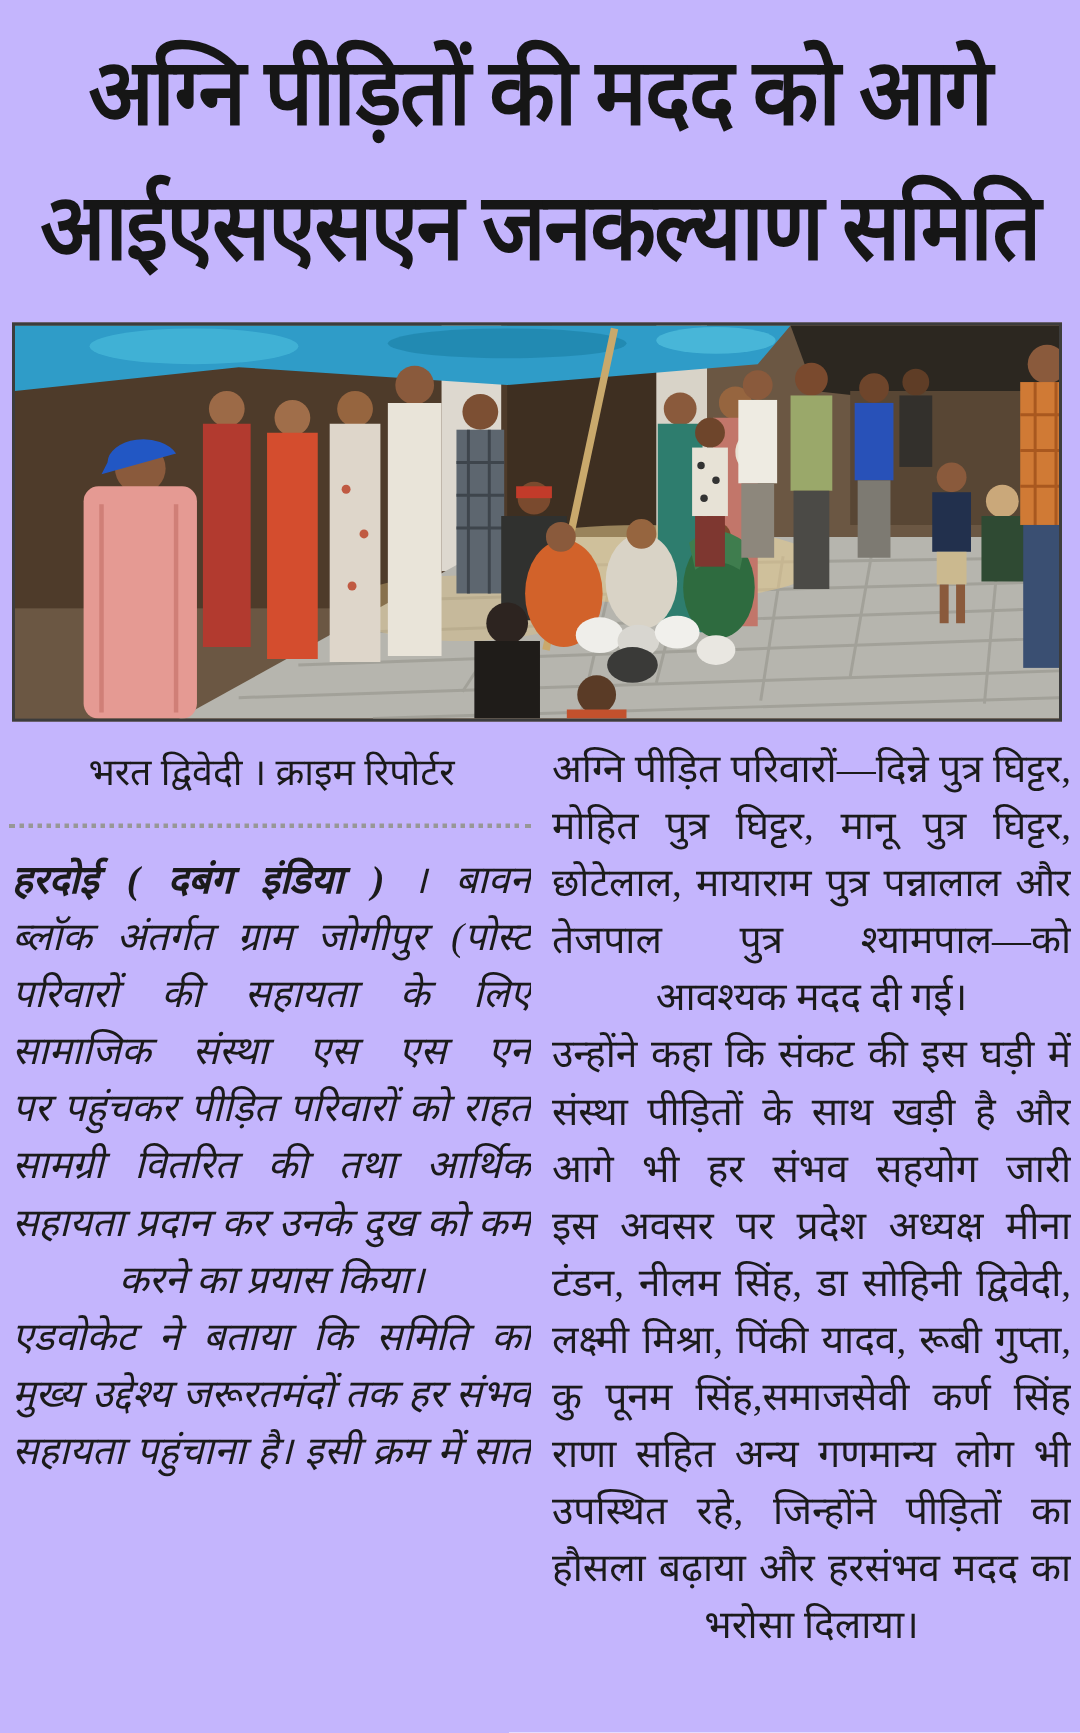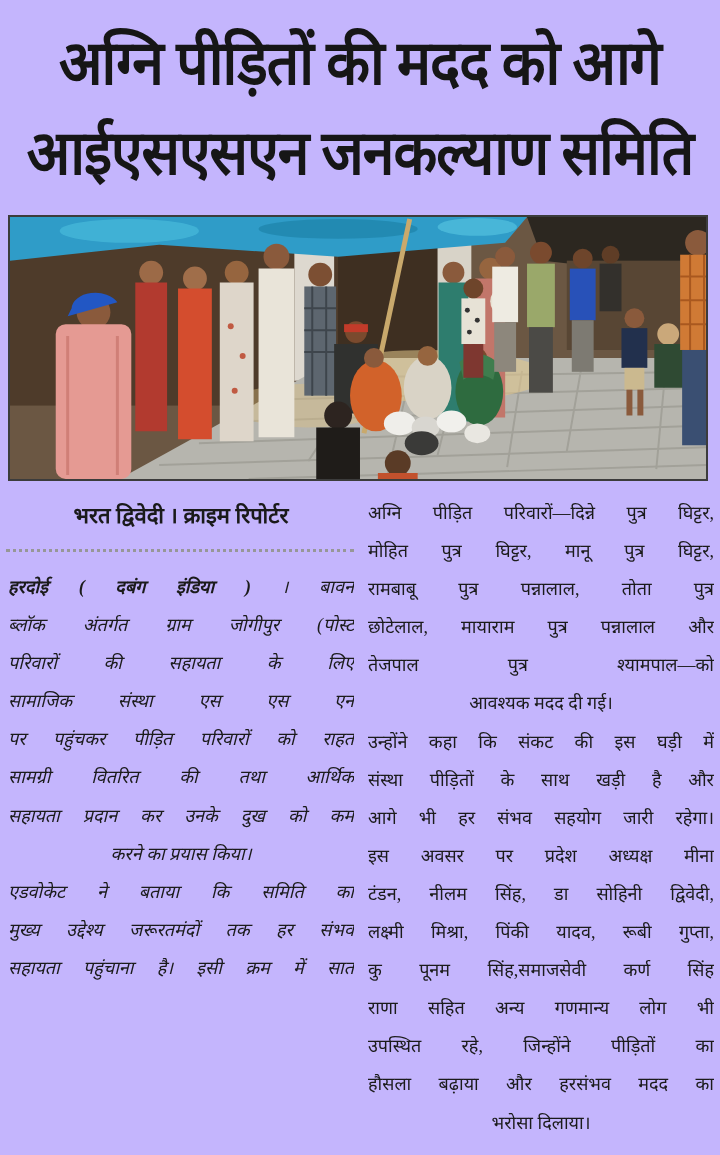--- a/index.html
+++ b/index.html
@@ -20,30 +20,30 @@
   }
   
   .photo-frame{
     position:absolute;left:8px;top:215px;width:700px;height:266px;
     border:2px solid #3c3c3c;background:#6b5743;box-sizing:border-box;
   }
   .photo-frame svg{display:block;width:100%;height:100%;}
   
   .byline{
     position:absolute;left:8px;top:498px;width:346px;height:38px;
-    text-align:center;font-weight:700;font-size:22px;line-height:36px;color:#1a1a1a;
+    text-align:center;font-weight:400;font-size:25px;line-height:36px;color:#1a1a1a;
   }
   .dotted-rule{
     position:absolute;left:6px;top:549px;width:348px;height:0;
     border-top:3px dotted #979797;
   }
   
   .col{
     position:absolute;width:346px;
-    font-size:18px;color:#1b1b1b;
+    font-size:26px;color:#1b1b1b;
   }
   .col-left{left:8px;top:568px;font-style:italic;}
   .col-right{left:368px;top:494px;}
   .bodyline{
     height:38.1px;line-height:38px;overflow:hidden;
     text-align:center;white-space:normal;
   }
   .bodyline.just{text-align:justify;text-align-last:justify;}
   .bodyline .b{font-weight:700;}
 </style>
@@ -199,21 +199,20 @@
       <div class="bodyline just">सामग्री वितरित की तथा आर्थिक</div>
       <div class="bodyline just">सहायता प्रदान कर उनके दुख को कम</div>
       <div class="bodyline">करने का प्रयास किया।</div>
       <div class="bodyline just">एडवोकेट ने बताया कि समिति का</div>
       <div class="bodyline just">मुख्य उद्देश्य जरूरतमंदों तक हर संभव</div>
       <div class="bodyline just">सहायता पहुंचाना है। इसी क्रम में सात</div>
     </div>
   <div class="col col-right" id="col-right">
       <div class="bodyline just">अग्नि पीड़ित परिवारों—दिन्ने पुत्र घिट्टर,</div>
       <div class="bodyline just">मोहित पुत्र घिट्टर, मानू पुत्र घिट्टर,</div>
-      <div class="bodyline just">रामबाबू पुत्र पन्नालाल, तोता पुत्र</div>
       <div class="bodyline just">छोटेलाल, मायाराम पुत्र पन्नालाल और</div>
       <div class="bodyline just">तेजपाल पुत्र श्यामपाल—को</div>
       <div class="bodyline">आवश्यक मदद दी गई।</div>
       <div class="bodyline just">उन्होंने कहा कि संकट की इस घड़ी में</div>
       <div class="bodyline just">संस्था पीड़ितों के साथ खड़ी है और</div>
       <div class="bodyline just">आगे भी हर संभव सहयोग जारी रहेगा।</div>
       <div class="bodyline just">इस अवसर पर प्रदेश अध्यक्ष मीना</div>
       <div class="bodyline just">टंडन, नीलम सिंह, डा सोहिनी द्विवेदी,</div>
       <div class="bodyline just">लक्ष्मी मिश्रा, पिंकी यादव, रूबी गुप्ता,</div>
       <div class="bodyline just">कु पूनम सिंह,समाजसेवी कर्ण सिंह</div>

